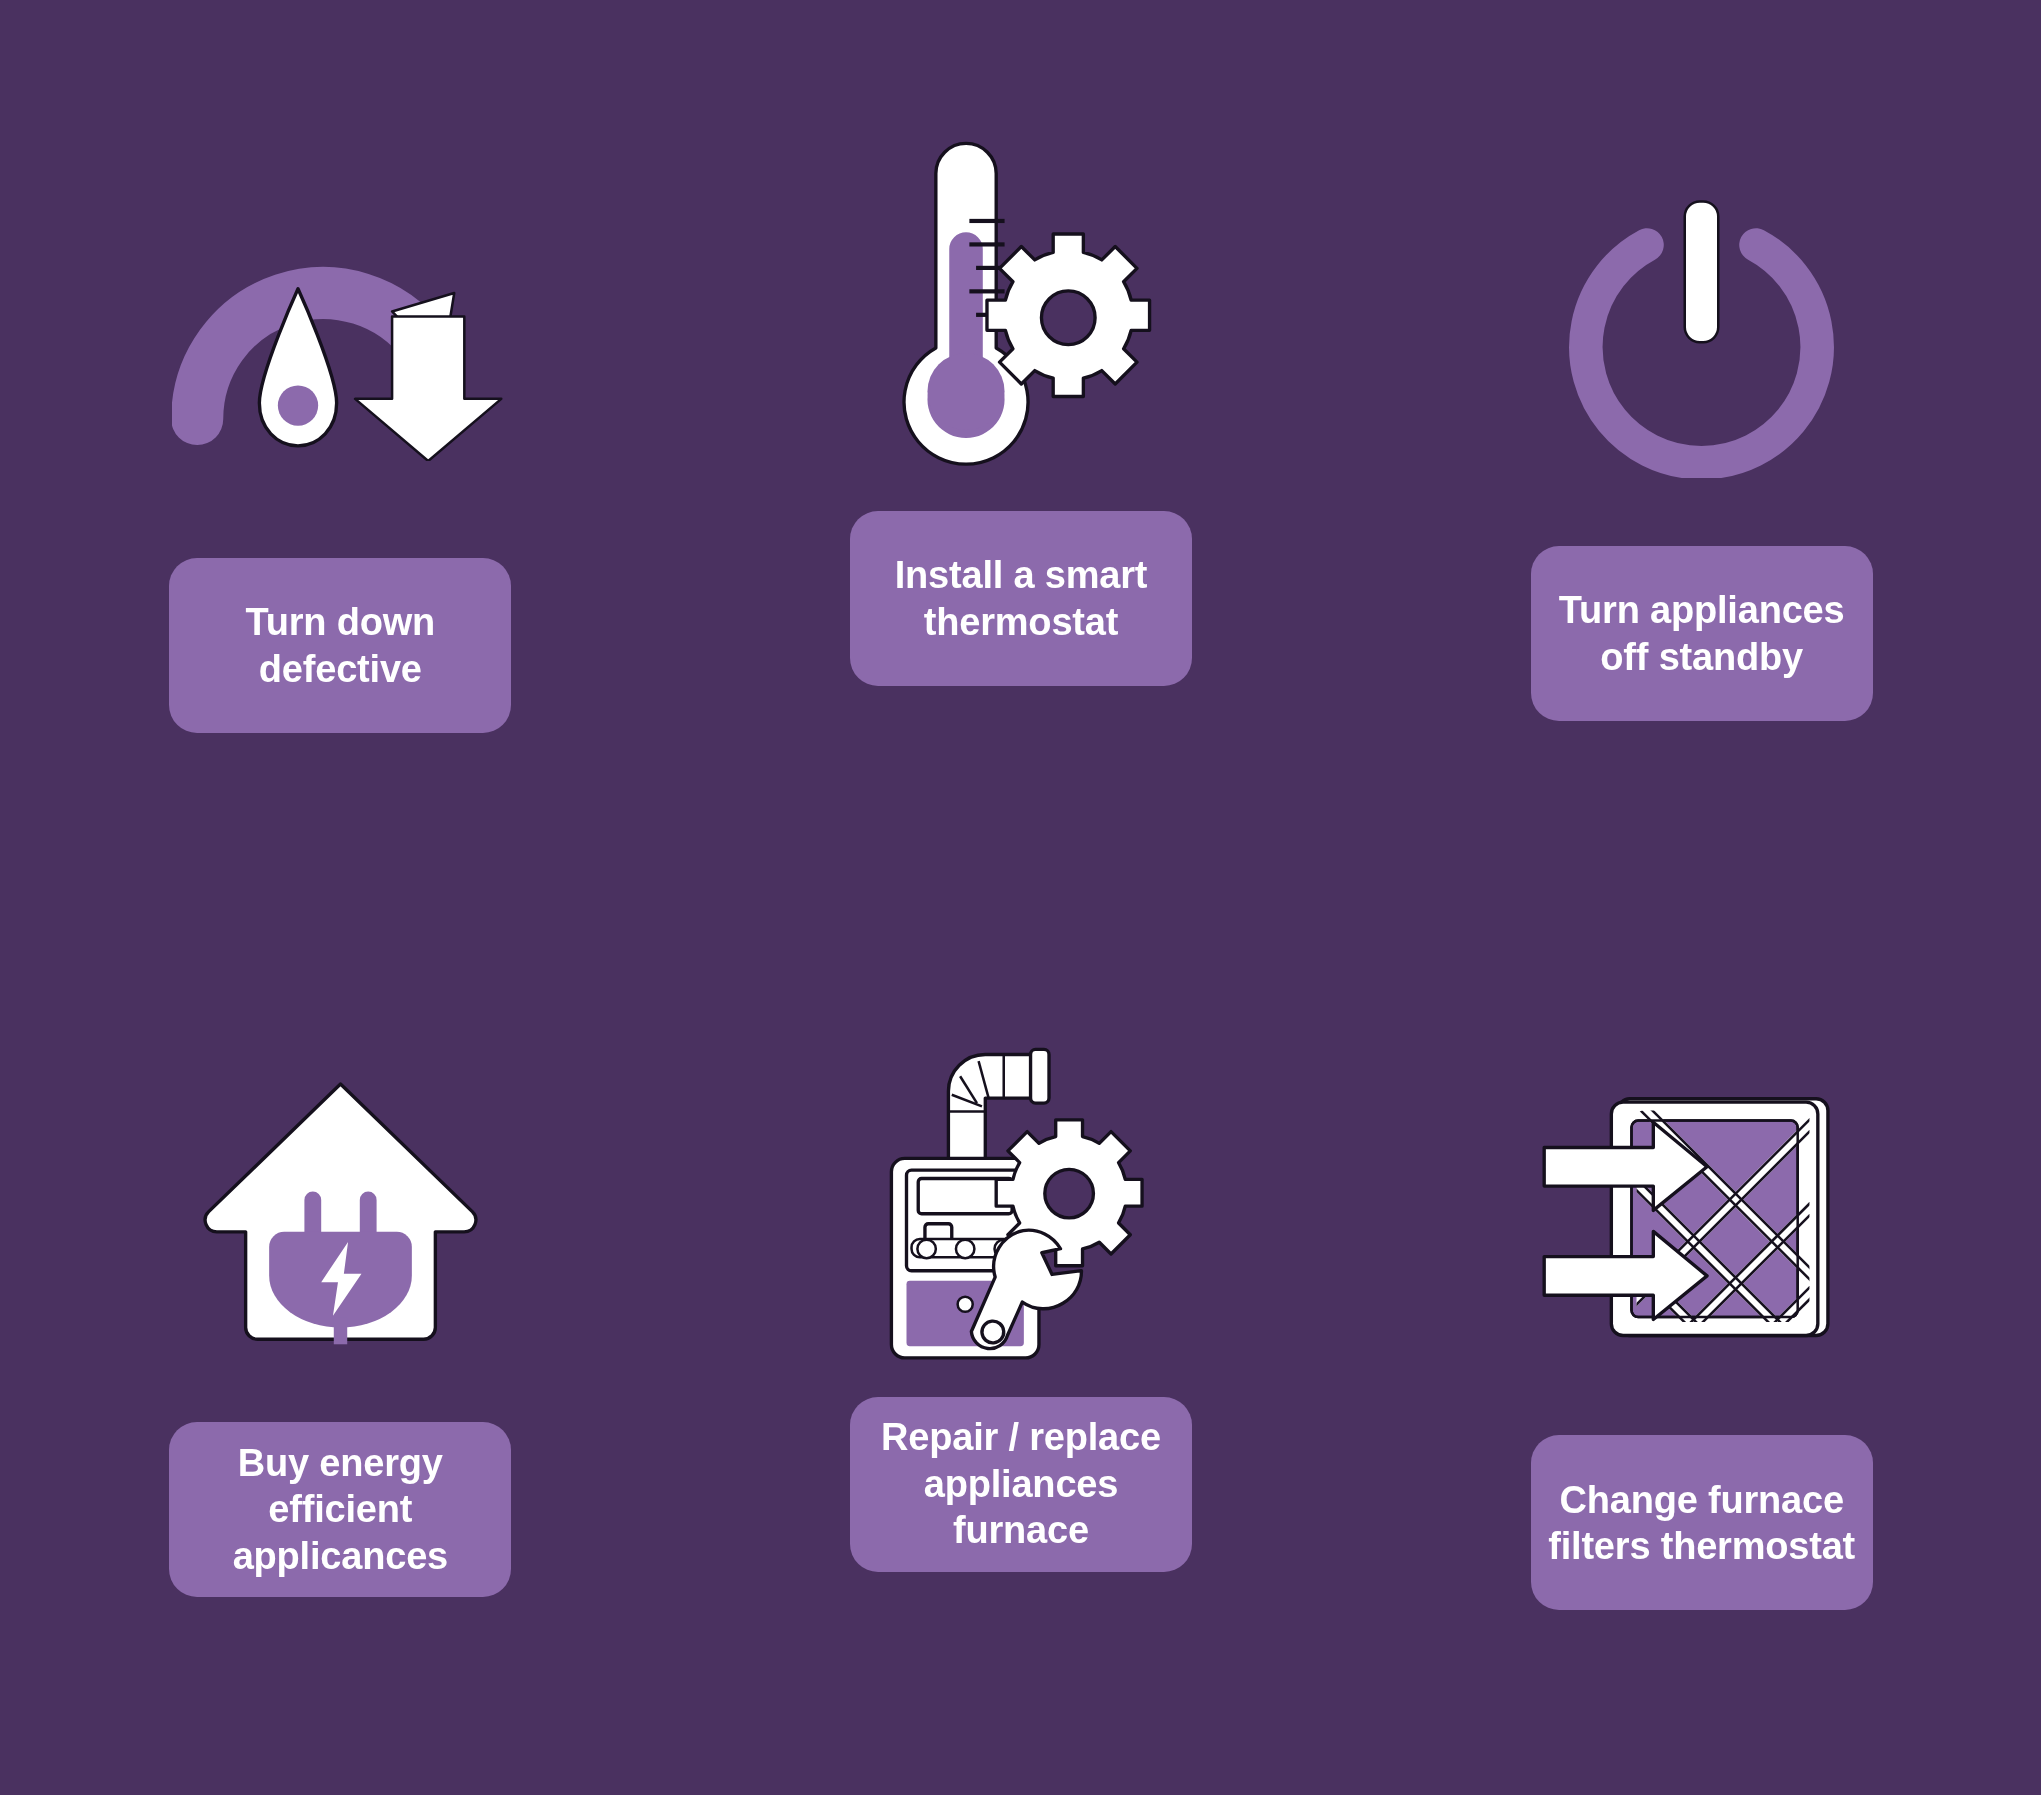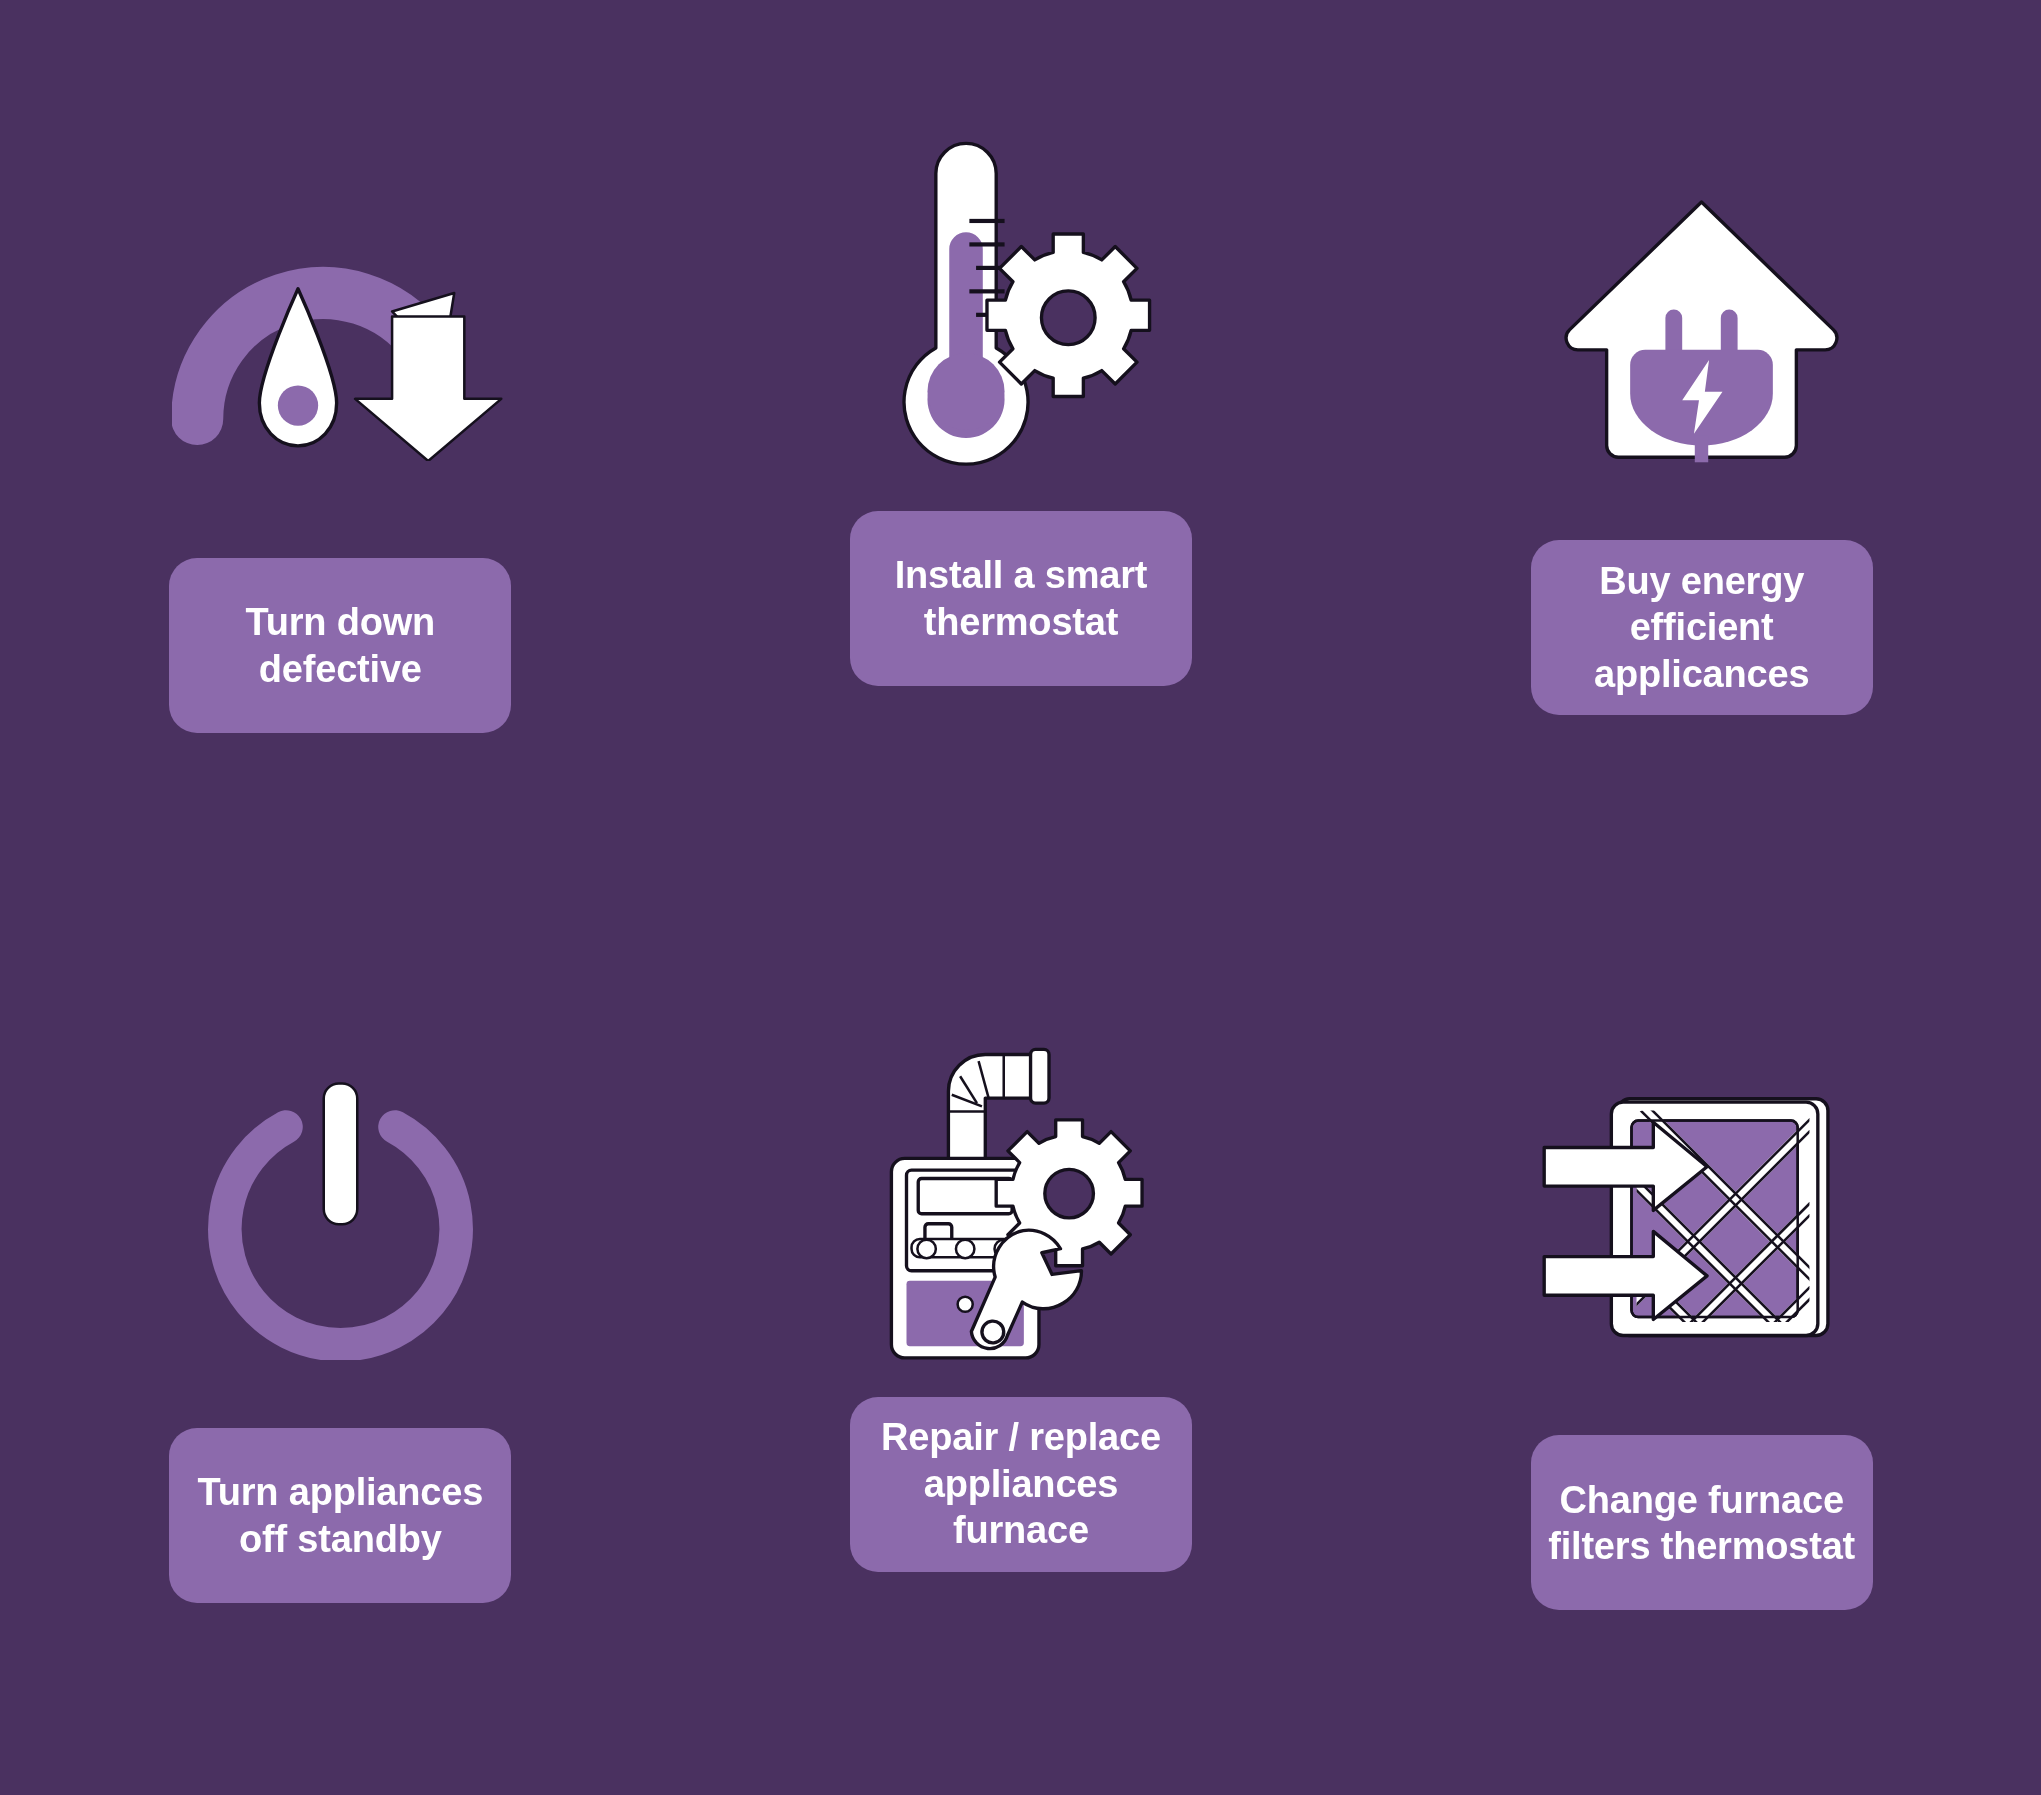--- a/index.html
+++ b/index.html
@@ -146,55 +146,55 @@
             <circle cx="0" cy="0" r="32" fill="#4a3160" stroke="#15101d" stroke-width="4"></circle>
           </g>
         </svg>
       </div>
       <div class="label-pill">
         <span class="label-text">Install a smart
 thermostat</span>
       </div>
     </div>
 
+    <div class="tip-card card-standby">
+      <div class="icon-wrap">
+        <svg width="285" height="285" viewBox="0 0 340 340" xmlns="http://www.w3.org/2000/svg">
+
+          <path d="M 105 62 A 138 138 0 1 0 235 62" fill="none" stroke="#8c6aac" stroke-width="40" stroke-linecap="round"></path>
+
+          <rect x="150" y="10" width="40" height="168" rx="18" fill="#ffffff" stroke="#15101d" stroke-width="3"></rect>
+        </svg>
+      </div>
+      <div class="label-pill">
+        <span class="label-text">Turn appliances
+off standby</span>
+      </div>
+    </div>
+
     <div class="tip-card card-appliances">
       <div class="icon-wrap">
         <svg width="277" height="277" viewBox="0 0 330 330" xmlns="http://www.w3.org/2000/svg">
 
           <path d="M 165 12 L 322 164 a 14 14 0 0 1 -10 24 L 278 188 L 278 302 a 14 14 0 0 1 -14 14 L 66 316 a 14 14 0 0 1 -14 -14 L 52 188 L 18 188 a 14 14 0 0 1 -10 -24 Z" fill="#ffffff" stroke="#15101d" stroke-width="4" stroke-linejoin="round"></path>
 
           <rect x="122" y="140" width="20" height="70" rx="10" fill="#8c6aac"></rect>
           <rect x="188" y="140" width="20" height="70" rx="10" fill="#8c6aac"></rect>
 
           <path d="M 98 188 h 134 a 18 18 0 0 1 18 18 v 34 a 85 62 0 0 1 -85 62 a 85 62 0 0 1 -85 -62 v -34 a 18 18 0 0 1 18 -18 Z" fill="#8c6aac"></path>
 
           <rect x="157" y="290" width="16" height="32" fill="#8c6aac"></rect>
 
           <path d="M 174 200 L 142 248 L 162 248 L 156 288 L 190 238 L 169 238 Z" fill="#ffffff"></path>
         </svg>
       </div>
       <div class="label-pill">
         <span class="label-text">Buy energy
 efficient
 applicances</span>
-      </div>
-    </div>
-
-    <div class="tip-card card-standby">
-      <div class="icon-wrap">
-        <svg width="285" height="285" viewBox="0 0 340 340" xmlns="http://www.w3.org/2000/svg">
-
-          <path d="M 105 62 A 138 138 0 1 0 235 62" fill="none" stroke="#8c6aac" stroke-width="40" stroke-linecap="round"></path>
-
-          <rect x="150" y="10" width="40" height="168" rx="18" fill="#ffffff" stroke="#15101d" stroke-width="3"></rect>
-        </svg>
-      </div>
-      <div class="label-pill">
-        <span class="label-text">Turn appliances
-off standby</span>
       </div>
     </div>
 
     <div class="tip-card card-furnace">
       <div class="icon-wrap">
         <svg width="285" height="336" viewBox="0 0 340 400" xmlns="http://www.w3.org/2000/svg">
 
           <path d="M 84 152 L 84 68 a 44 44 0 0 1 44 -44 L 186 24 L 186 76 L 128 76 L 128 152 Z" fill="#ffffff" stroke="#15101d" stroke-width="4" stroke-linejoin="round"></path>
           <path d="M 84 92 L 128 92" stroke="#15101d" stroke-width="3"></path>
           <path d="M 88 72 L 124 86" stroke="#15101d" stroke-width="3"></path>

